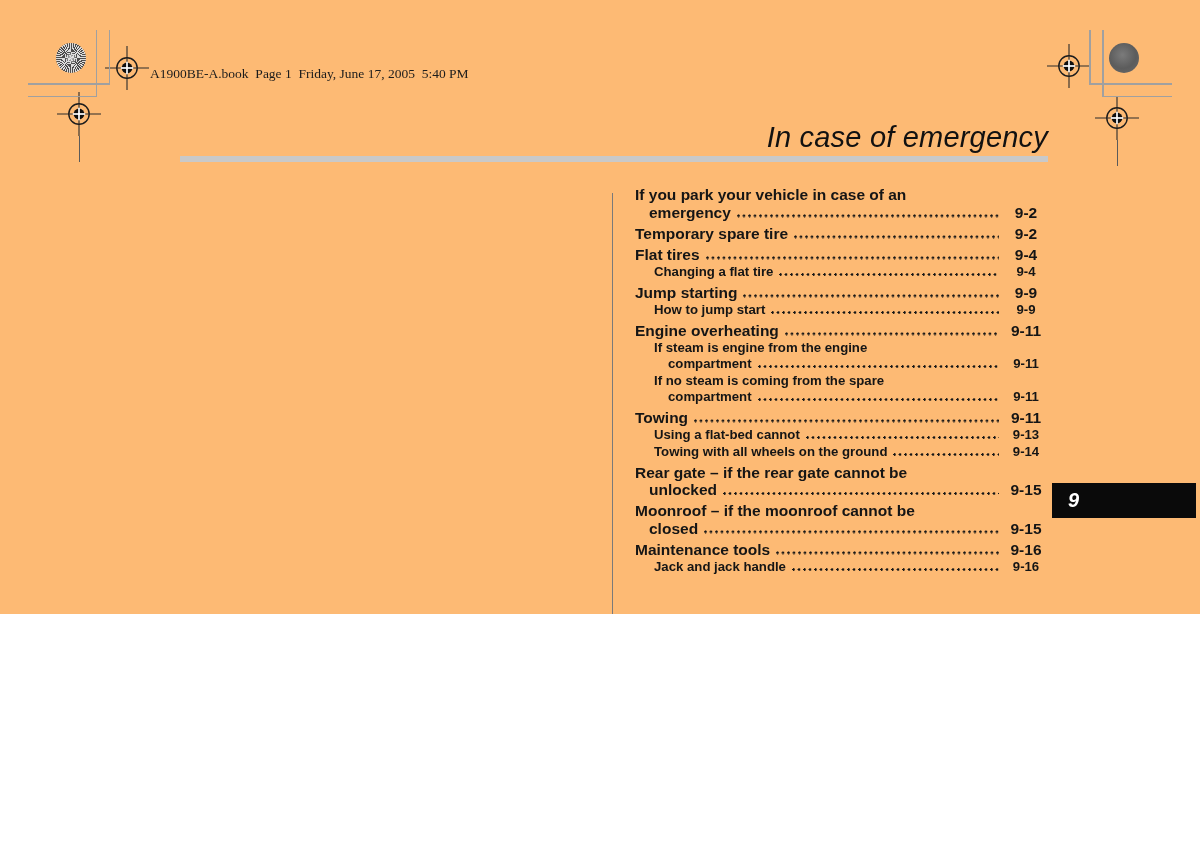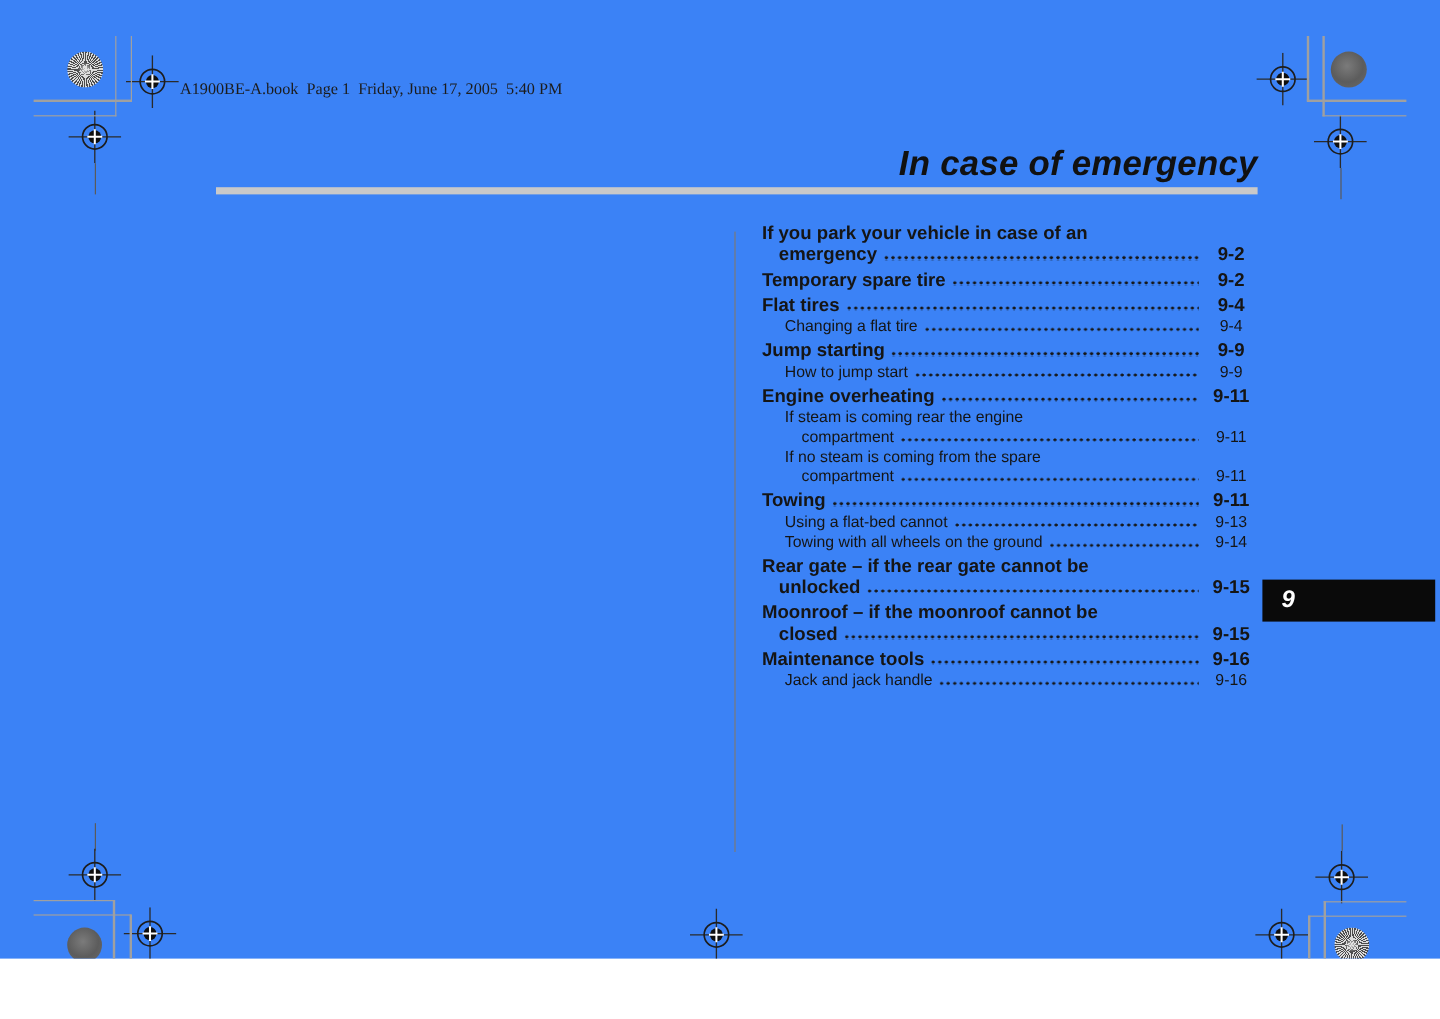--- a/index.html
+++ b/index.html
@@ -1,21 +1,21 @@
 <!DOCTYPE html>
 <html><head>
 <meta charset="utf-8">
 <style>
   * { margin: 0; padding: 0; box-sizing: border-box; }
   html, body { background: #ffffff; }
   .page {
     position: relative;
     width: 1200px;
-    height: 799px;
-    background: #3b82f6;
+    height: 614px;
+    background: #fdba74;
     overflow: hidden;
     font-family: "Liberation Sans", "DejaVu Sans", sans-serif;
     color: #151515;
   }
 
   
   .doc-header {
     position: absolute;
     left: 150px;
     top: 66px;
@@ -24,21 +24,21 @@
     color: #1c1c1c;
     white-space: pre;
   }
 
   
   .chapter-title {
     position: absolute;
     right: 152px;
     top: 121px;
     font-size: 29px;
-    font-weight: 700;
+    font-weight: 400;
     font-style: italic;
     letter-spacing: 0.2px;
     color: #111;
     white-space: nowrap;
   }
   .title-rule {
     position: absolute;
     left: 180px;
     top: 156px;
     width: 868px;
@@ -82,21 +82,21 @@
     top: 186px;
     width: 411px;
   }
   .toc-entry { }
   .toc-line {
     display: flex;
     align-items: baseline;
   }
   .level1 { font-size: 15.5px; font-weight: 700; line-height: 17.5px; margin-top: 3.5px; }
   .level1:first-child { margin-top: 0; }
-  .level2 { font-size: 13.2px; font-weight: 400; line-height: 16px; margin-top: 1px; padding-left: 19px; }
+  .level2 { font-size: 13.2px; font-weight: 700; line-height: 16px; margin-top: 1px; padding-left: 19px; }
   .wrap2 { padding-left: 14px; }
   .lbl { white-space: nowrap; }
   .dots {
     flex: 1 1 auto;
     height: 3.4px;
     margin: 0 0 1px 6px;
     align-self: baseline;
     background-image: radial-gradient(circle at 1.6px 1.7px, #161616 1.15px, rgba(0,0,0,0) 1.5px);
     background-size: 5.5px 3.4px;
     background-repeat: repeat-x;
@@ -203,21 +203,21 @@
       </div>
       <div class="toc-entry level1">
         <div class="toc-line">
           <span class="lbl">Engine overheating</span>
           <span class="dots"></span>
           <span class="pg">9-11</span>
         </div>
       </div>
       <div class="toc-entry level2">
         <div class="toc-line">
-          <span class="lbl">If steam is coming rear the engine</span>
+          <span class="lbl">If steam is engine from the engine</span>
         </div>
         <div class="toc-line wrap2">
           <span class="lbl">compartment</span>
           <span class="dots"></span>
           <span class="pg">9-11</span>
         </div>
       </div>
       <div class="toc-entry level2">
         <div class="toc-line">
           <span class="lbl">If no steam is coming from the spare</span>

